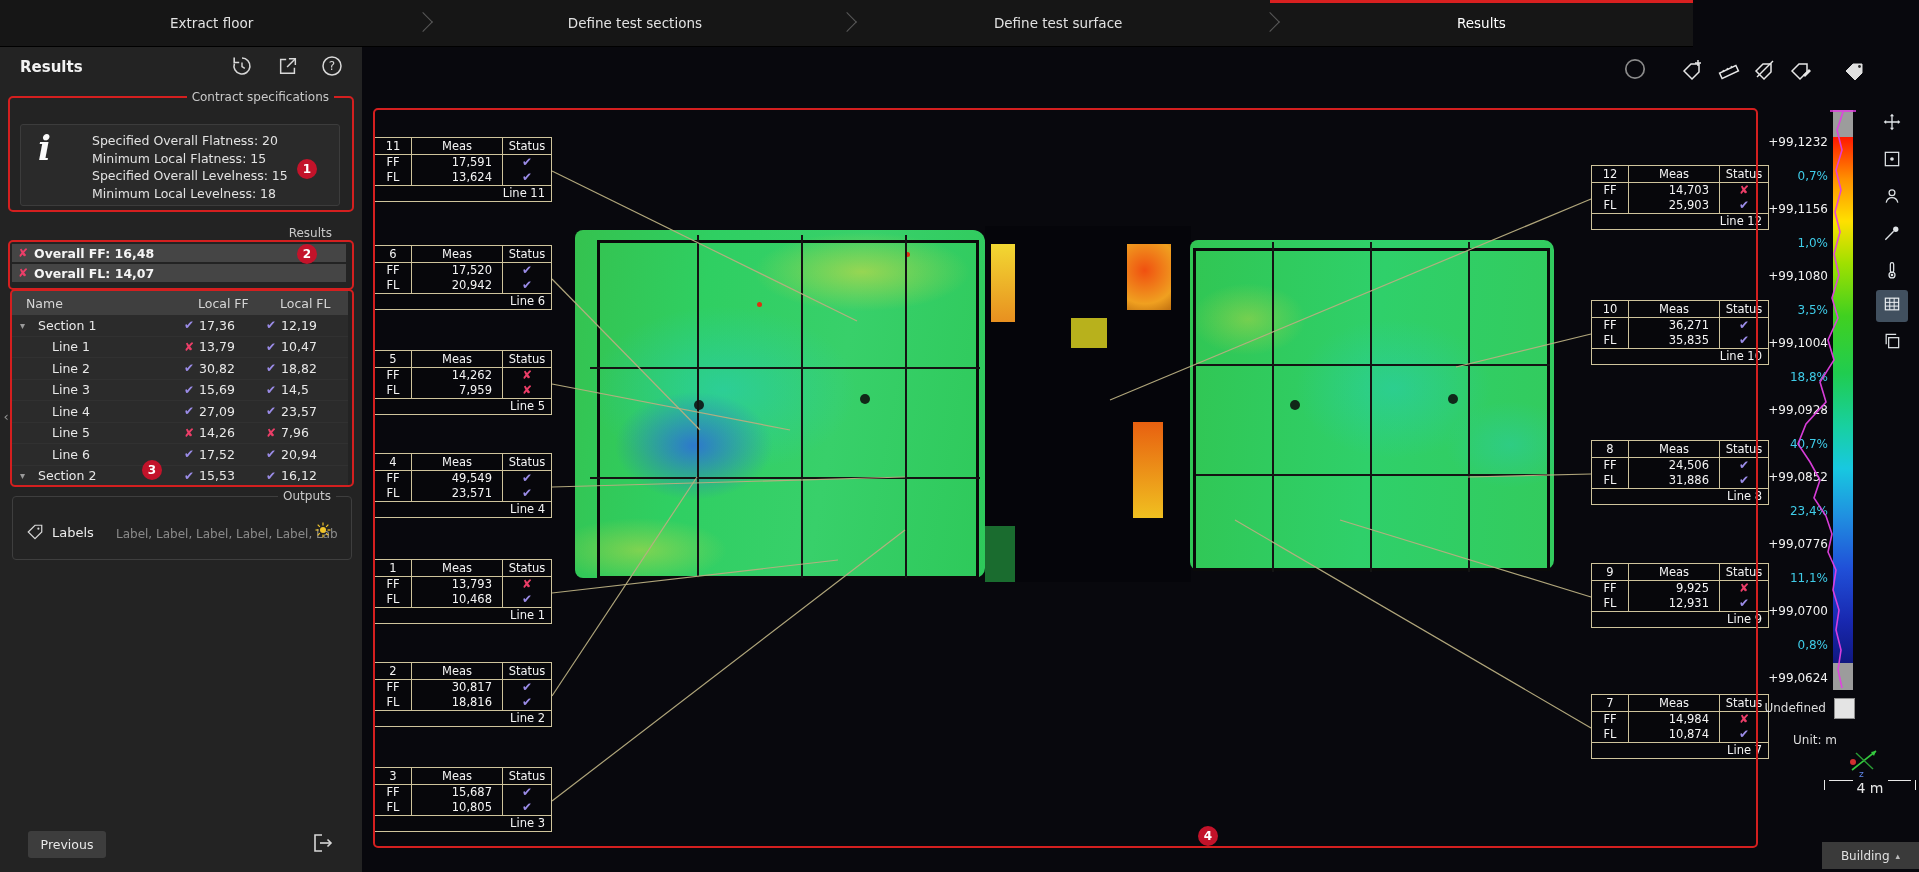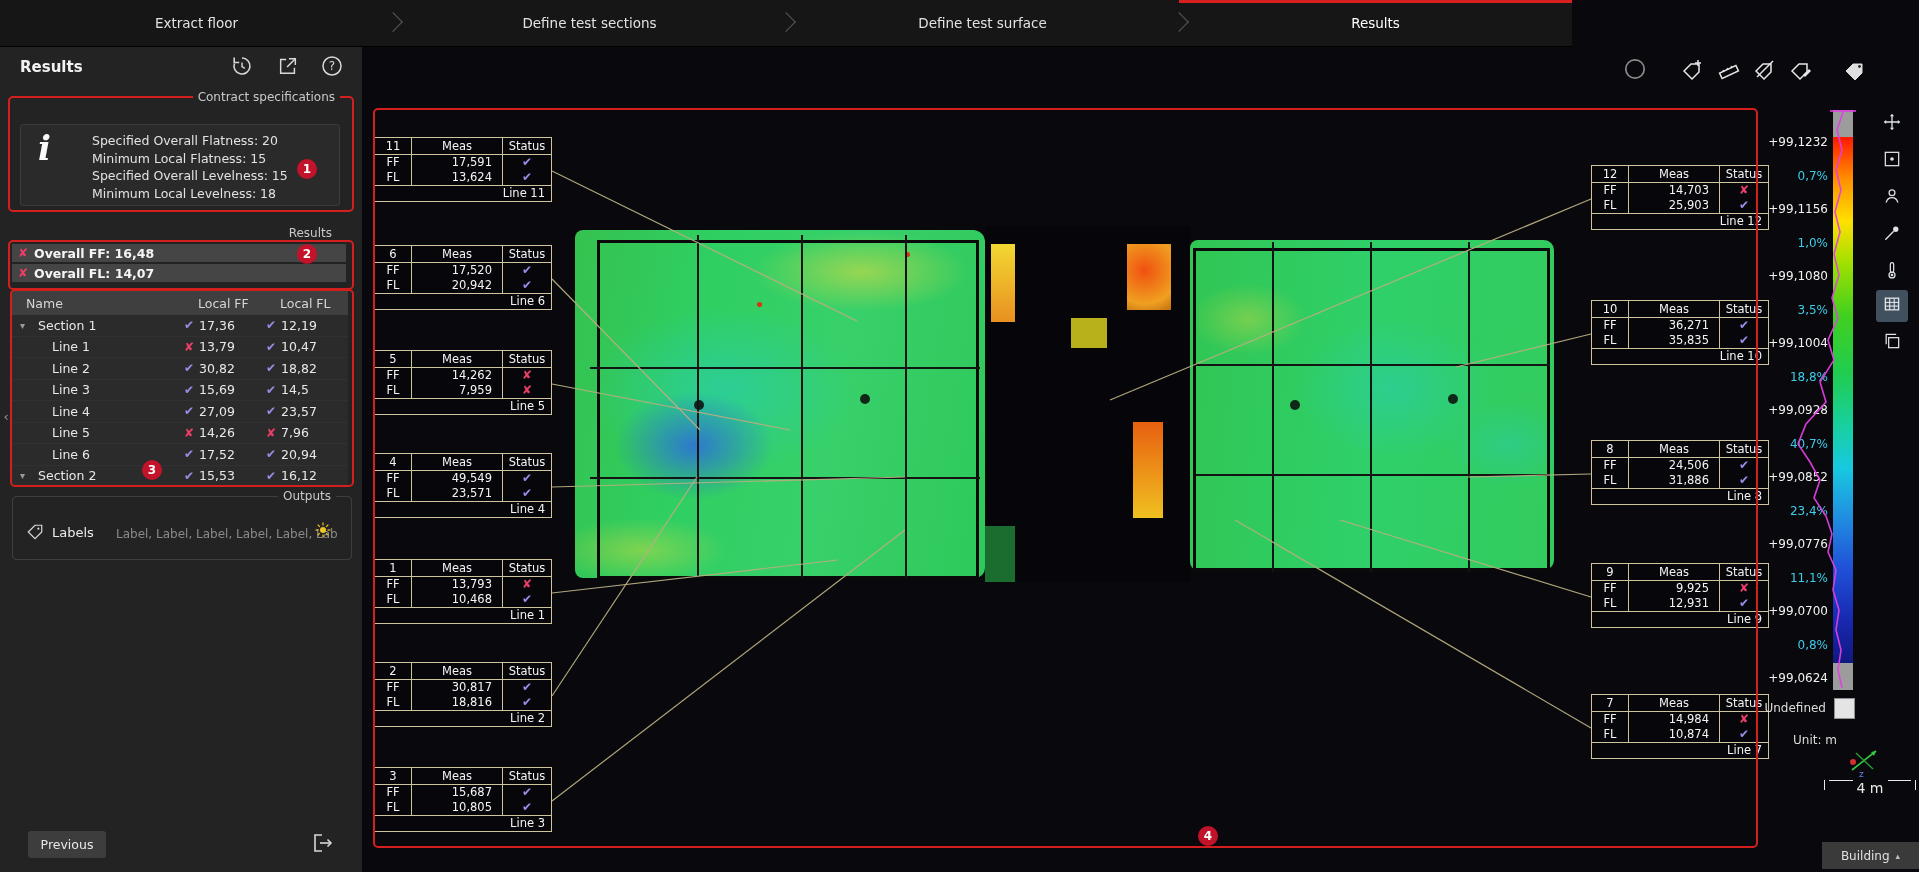--- a/index.html
+++ b/index.html
@@ -1,20 +1,20 @@
 <!DOCTYPE html>
 <html><head>
 <meta charset="utf-8">
 <style>
   html,body{margin:0;padding:0;background:#08080d;}
   body{position:relative;width:1919px;height:872px;overflow:hidden;
        font-family:"DejaVu Sans",sans-serif;color:#ddd;-webkit-font-smoothing:antialiased;}
 
   
-  .tabbar{position:absolute;left:0;top:0;width:1572px;height:46px;background:#161616;
+  .tabbar{position:absolute;left:0;top:0;width:1693px;height:46px;background:#161616;
           display:flex;border-bottom:1px solid #000;z-index:30;}
   .tab{flex:1;display:flex;align-items:center;justify-content:center;font-size:13.5px;
        color:#e2e2e2;position:relative;cursor:default;}
   .tab.active{color:#fff;}
   .tab.active::before{content:"";position:absolute;top:0;left:0;right:0;height:3px;background:#d92020;}
   .tab:not(:last-child)::after{content:"";position:absolute;right:-7px;top:15px;width:13px;height:13px;
        border-top:1px solid #585858;border-right:1px solid #585858;transform:rotate(45deg);z-index:2;}
 
   
   .panel{position:absolute;left:0;top:46px;width:362px;height:826px;background:#232323;z-index:25;}
@@ -168,21 +168,21 @@
   <div class="ph-btn" style="left:318px;">
     <span>
       <svg width="24" height="24" viewBox="0 0 24 24">
           <circle cx="12" cy="12" r="9" fill="none" stroke="#d8d8d8" stroke-width="1.5"></circle>
           <text x="12" y="16.2" font-size="12" fill="#d8d8d8" text-anchor="middle" font-family="DejaVu Sans">?</text>
         </svg>
     </span>
   </div>
 
   <div class="callout" style="left:8px;top:50px;width:342px;height:112px;"></div>
-  <div class="legend" style="right:22px;top:44px;">Contract specifications</div>
+  <div class="legend" style="right:28px;top:44px;">Contract specifications</div>
   <div class="infobox"></div>
   <div class="info-i">i</div>
   <div class="contract-lines">
       <div>Specified Overall Flatness: 20</div>
       <div>Minimum Local Flatness: 15</div>
       <div>Specified Overall Levelness: 15</div>
       <div>Minimum Local Levelness: 18</div>
     </div>
   <div class="badge" style="left:297px;top:113px;">1</div>
 

